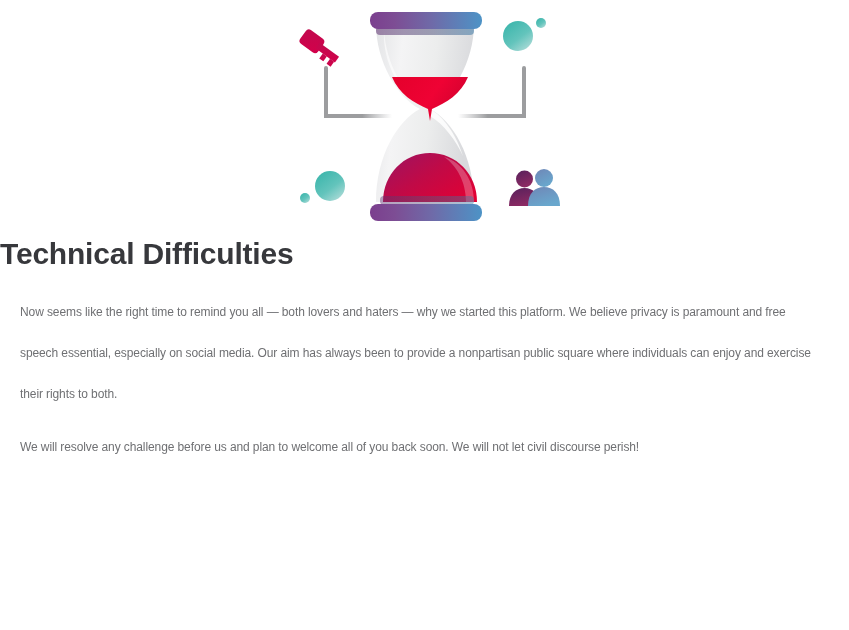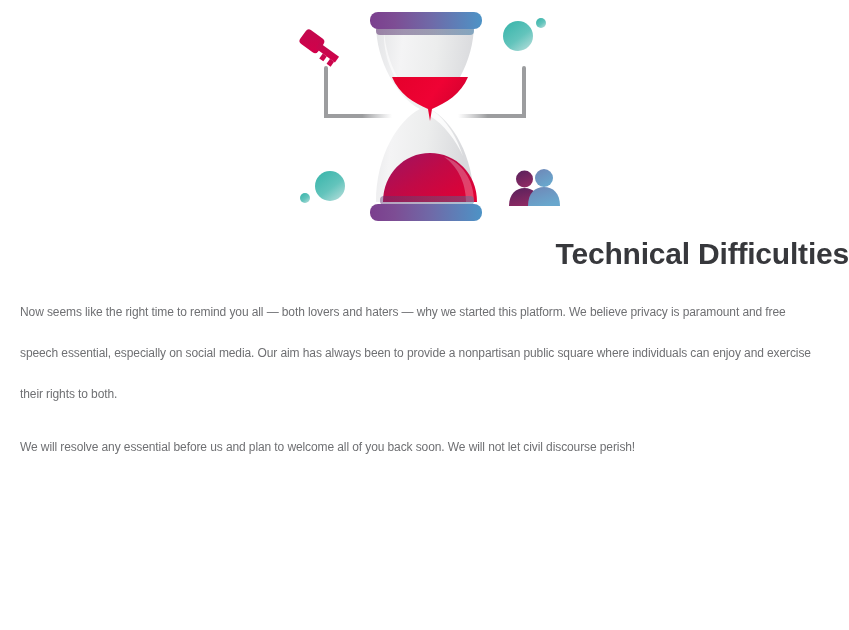--- a/index.html
+++ b/index.html
@@ -34,21 +34,21 @@
     box-sizing: border-box;
   }
   .illustration {
     display: block;
   }
 
   
   .page-title {
     margin: 0;
     padding: 6px 0 0 0;
-    text-align: right;
+    text-align: left;
     font-family: "Liberation Sans", sans-serif;
     font-size: 30px;
     font-weight: 700;
     letter-spacing: -0.2px;
     color: #37383c;
     line-height: 40px;
   }
 
   
   .body-copy {
@@ -198,16 +198,16 @@
         <path d="M255,172 a9,9 0 1,1 18,0 a9,9 0 1,1 -18,0 Z" fill="url(#personRightGrad)"></path>
         <path d="M248,200 C248,187 255,181 264,181 C273,181 280,187 280,200 Z" fill="url(#personRightGrad)"></path>
       </g>
     </svg>
   </div>
 
   <h1 class="page-title">Technical Difficulties</h1>
 
   <div class="body-copy">
     <p>Now seems like the right time to remind you all — both lovers and haters — why we started this platform. We believe privacy is paramount and free speech essential, especially on social media. Our aim has always been to provide a nonpartisan public square where individuals can enjoy and exercise their rights to both.</p>
-    <p>We will resolve any essential before us and plan to welcome all of you back soon. We will not let civil discourse perish!</p>
+    <p>We will resolve any challenge before us and plan to welcome all of you back soon. We will not let civil discourse perish!</p>
   </div>
 
 </div>
 
 </body></html>

